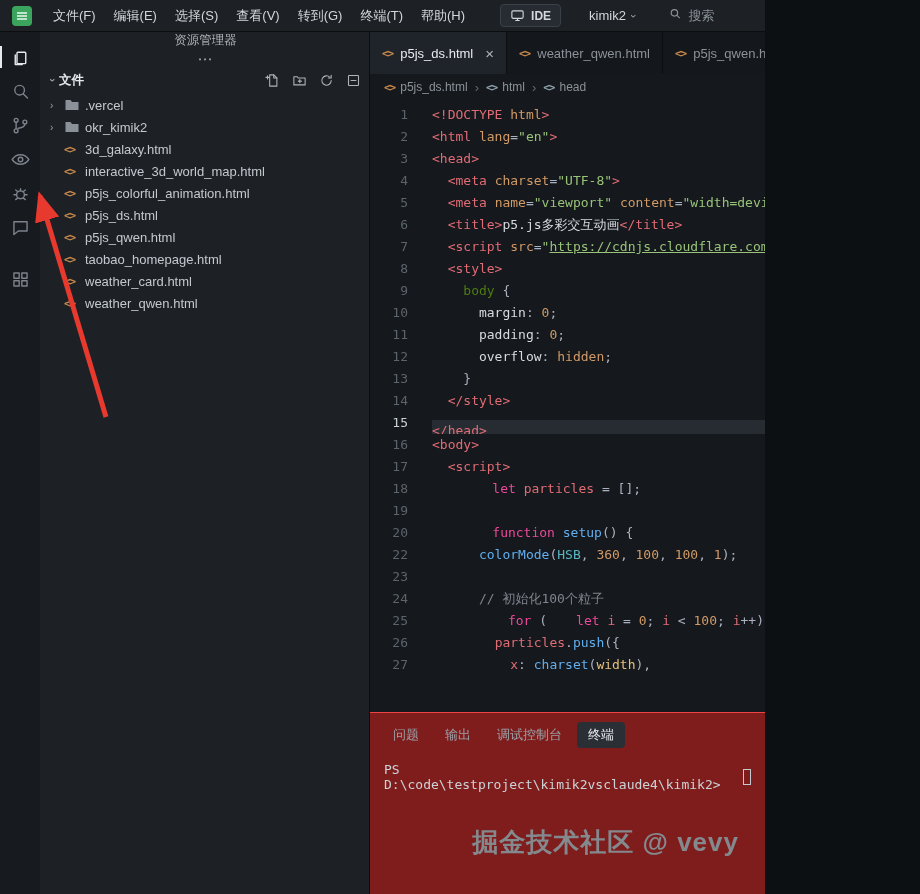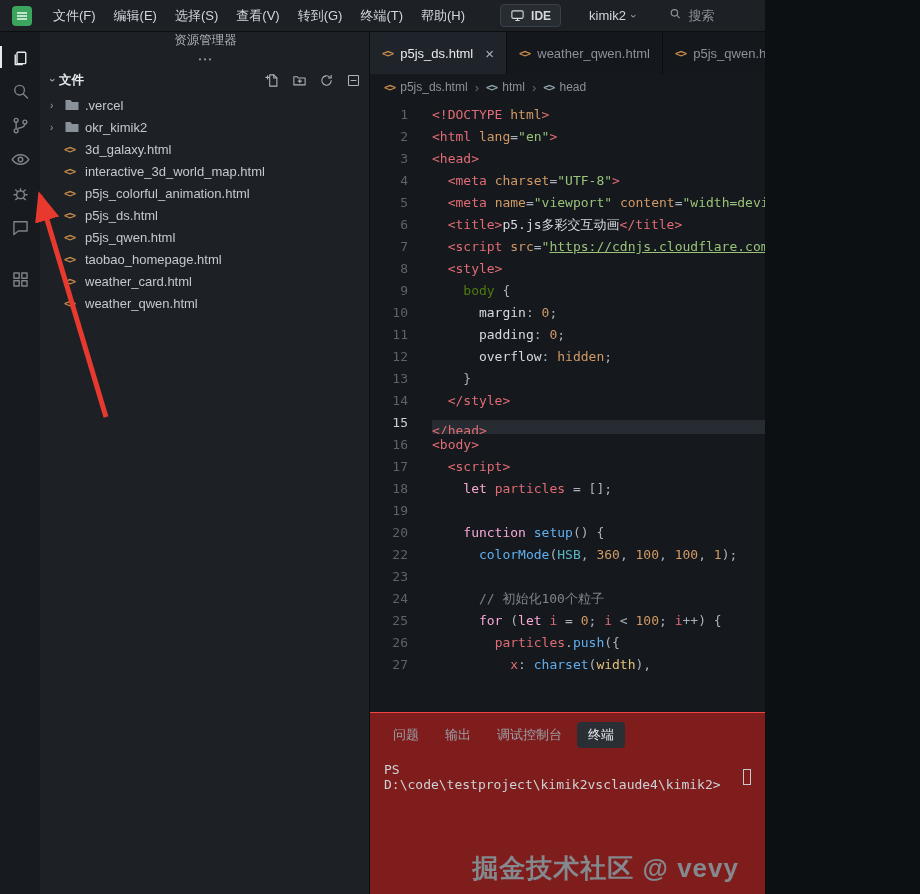--- a/index.html
+++ b/index.html
@@ -58,38 +58,38 @@
   .ln { width:62px; padding-right:24px; text-align:right; color:#5b646d; flex:none; }
   .lc { flex:1; min-width:0; overflow:hidden; }
   .code-line.active .lc { background:#272c33;margin-top:8px; }
   .code-line.active .ln { color:#c9d1d9; }
   .tk-tag  { color:#e06c75; }
   .tk-attr { color:#d19a66; }
   .tk-str  { color:#98c379; }
   .tk-link { color:#98c379; text-decoration:underline; }
   .tk-pun  { color:#abb2bf; }
   .tk-txt  { color:#d7dae0; }
-  .tk-kw   { color:#f9a8d4; }
+  .tk-kw   { color:#ec4899;margin-left:29px; }
   .tk-fn   { color:#61afef; }
   .tk-num  { color:#d19a66; }
   .tk-const{ color:#e5c07b; }
   .tk-cyan { color:#56b6c2; }
   .tk-com  { color:#7f848e; }
   .tk-sel  { color:#4d7c0f; }
   .tk-prop { color:#d7dae0; }
   .tk-var  { color:#e06c75; }
 
   .panel { height:182px; border-top:1px solid #ef4444; background:#7f1d1d; flex:none; }
   .panel-tabs { display:flex; align-items:center; gap:4px; padding:9px 12px 7px; font-size:13px; }
   .ptab { padding:4px 11px; color:#9aa1a8; cursor:pointer; border-radius:4px; }
   .ptab.active { background:#2a2f36; color:#e8eaed; }
   .terminal { padding:7px 14px; font-family:"DejaVu Sans Mono", monospace; font-size:13px; color:#cdd2d7; display:flex; align-items:center; }
   .cursor { display:inline-block; width:8px; height:16px; border:1px solid #c3c9cf; margin-left:7px; }
 
-  .watermark { position:absolute; right:26px; bottom:8px; font-size:26px; font-weight:bold; color:#84898e; letter-spacing:1px; z-index:5; }
+  .watermark { position:absolute; right:26px; bottom:34px; font-size:26px; font-weight:bold; color:#84898e; letter-spacing:1px; z-index:5; }
   .arrow-overlay { position:absolute; left:0; top:0; width:920px; height:894px; pointer-events:none; z-index:50; }
 </style>
 </head>
 <body>
 
 <div class="app">
 
   <header class="titlebar">
     <span class="logo">
       <svg viewBox="0 0 20 20" width="20" height="20">

